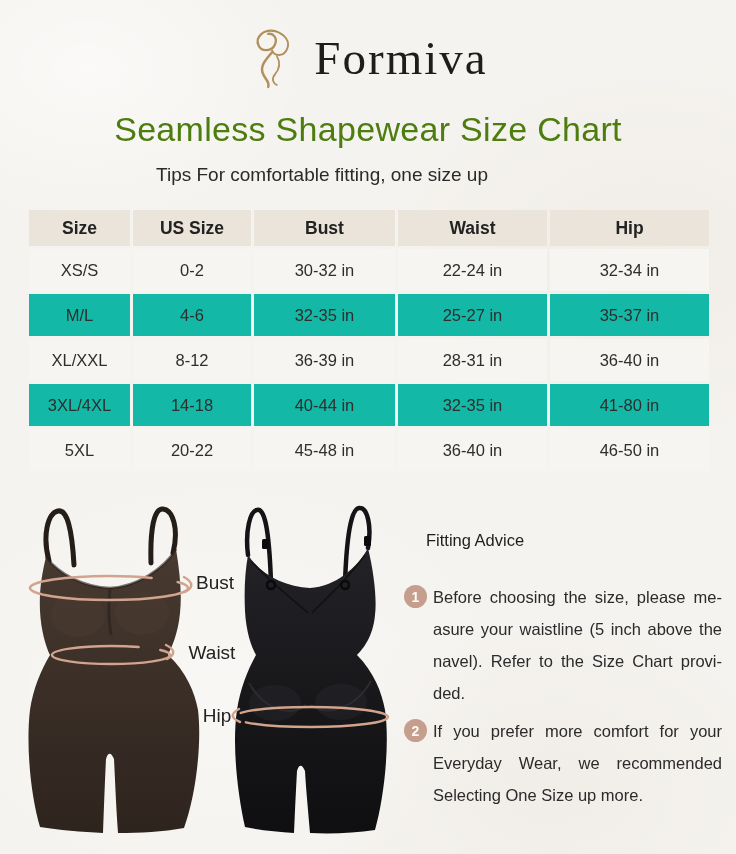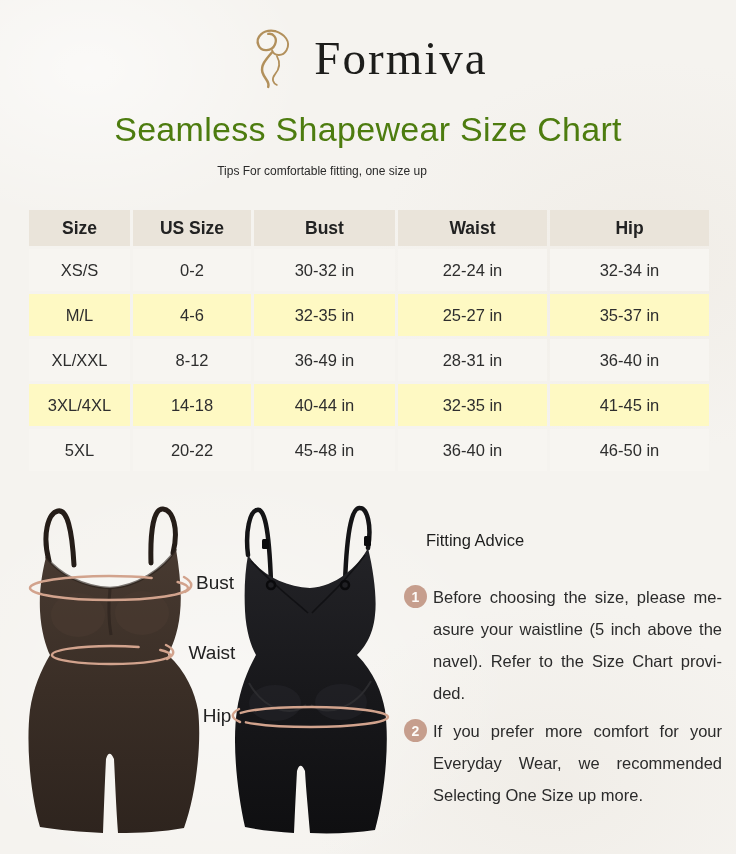--- a/index.html
+++ b/index.html
@@ -18,28 +18,28 @@
   .abs { position:absolute; }
 
   
   .logo-row { top:22px; left:0; width:736px; height:72px;
     display:flex; align-items:center; justify-content:center; gap:14px;text-align:center; }
   .logo-mark { width:52px; height:62px; }
   .logo-text { font-family:"Liberation Serif", serif; font-size:47px; color:#1d1d1b; letter-spacing:2px; }
   .title { top:110px; left:0; width:736px; text-align:center;
     font-size:34px; color:#4d7c0f; letter-spacing:.3px; }
   .subtitle { top:164px; left:0; width:644px; text-align:center;
-    font-size:12px; color:#2a2a2a; }
+    font-size:19px; color:#2a2a2a; }
 
   
   .table-wrap { top:207px; left:26px; width:686px; }
   table { border-collapse:separate; border-spacing:3px; width:100%; table-layout:fixed; }
   th { background:#eae4da; height:36px; font-size:17.5px; font-weight:bold; color:#222; }
   td { height:42px; font-size:16.5px; text-align:center; color:#2e2e2e; background:#f7f5f1; }
-  tr.alt td { background:#fef9c3; }
+  tr.alt td { background:#14b8a6; }
 
   
   .fig-svg { pointer-events:none; }
   .meas-label { font-size:19px; color:#222; text-align:center; width:64px; }
   .lbl-bust  { top:572px; left:183px; }
   .lbl-waist { top:642px; left:180px; }
   .lbl-hip   { top:705px; left:185px; }
 
   
   .advice { top:528px; left:404px; width:318px; }
@@ -100,30 +100,30 @@
         <tr class="alt">
           <td>M/L</td>
           <td>4-6</td>
           <td>32-35 in</td>
           <td>25-27 in</td>
           <td>35-37 in</td>
         </tr>
         <tr>
           <td>XL/XXL</td>
           <td>8-12</td>
-          <td>36-49 in</td>
+          <td>36-39 in</td>
           <td>28-31 in</td>
           <td>36-40 in</td>
         </tr>
         <tr class="alt">
           <td>3XL/4XL</td>
           <td>14-18</td>
           <td>40-44 in</td>
           <td>32-35 in</td>
-          <td>41-45 in</td>
+          <td>41-80 in</td>
         </tr>
         <tr>
           <td>5XL</td>
           <td>20-22</td>
           <td>45-48 in</td>
           <td>36-40 in</td>
           <td>46-50 in</td>
         </tr>
       </tbody>
   </table>

